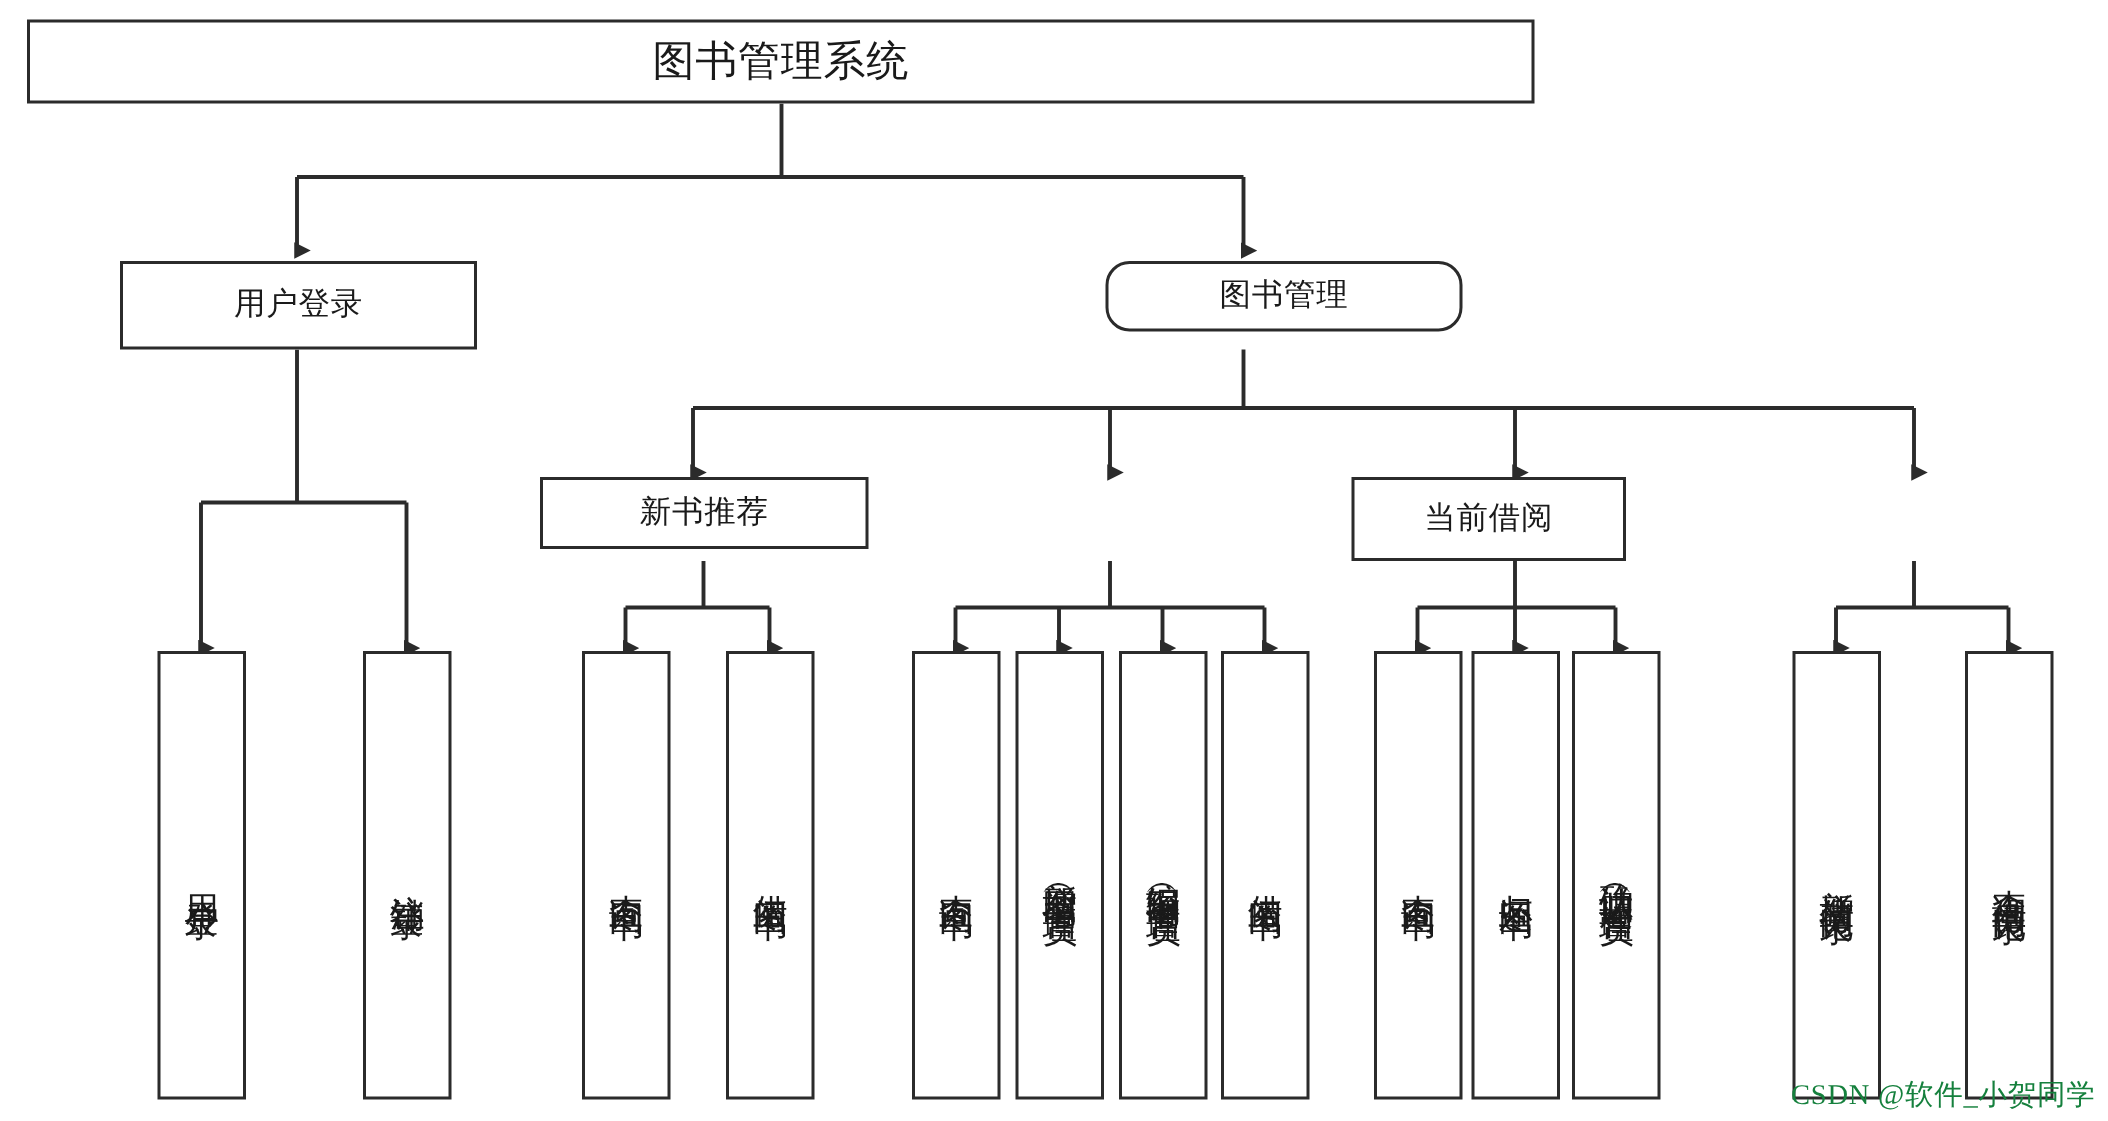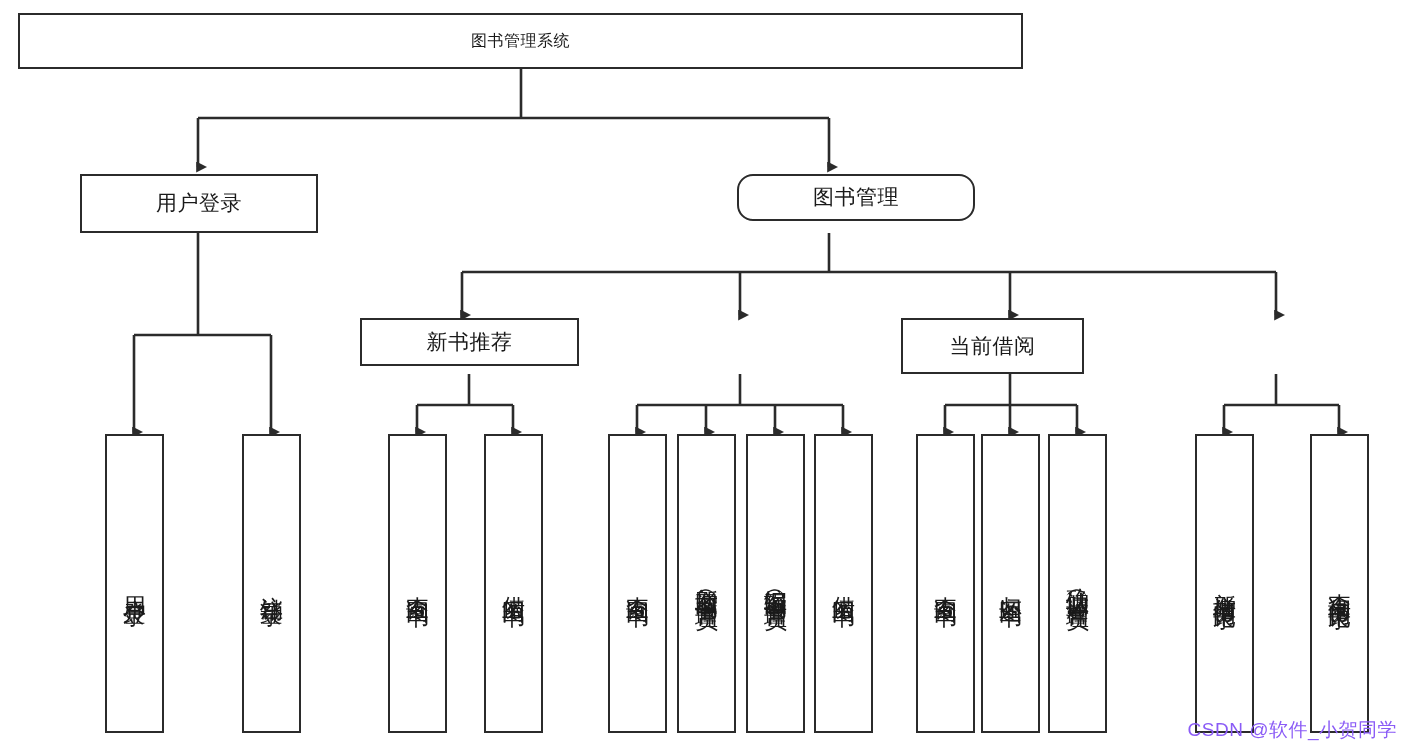--- a/index.html
+++ b/index.html
@@ -42,46 +42,46 @@
     text-align: center;
     line-height: 1.18;
     white-space: nowrap;
   }
   
   .node.h .label {
     font-size: 21px;
     letter-spacing: 0.5px;
   }
   #node-root .label {
-    font-size: 16px;
+    font-size: 28px;
     text-align: center;
   }
   
   .node.v {
     padding: 4px 0;
   }
   .node.v .label {
     writing-mode: vertical-rl;
     text-orientation: upright;
     font-size: 23px;
     letter-spacing: 3px;
     line-height: 1;
     white-space: nowrap;
     max-height: 100%;
   }
   #watermark {
     position: absolute;
     right: 8px;
     bottom: 4px;
     font-size: 19px;
-    color: #8b5cf6;
+    color: #15803d;
     letter-spacing: 0.5px;
     z-index: 6;
     white-space: nowrap;
-    font-family: Liberation Sans, sans-serif;
+    font-family: Liberation Serif, serif;
   }
 </style>
 </head>
 <body>
 
 <div id="canvas">
 
   <svg id="wires" viewBox="0 0 1405 747" width="1405" height="747" aria-hidden="true">
     <defs>
       <marker id="arrow" viewBox="0 0 12 12" refX="6" refY="10" markerWidth="11" markerHeight="11" orient="auto-start-reverse" markerUnits="userSpaceOnUse">

